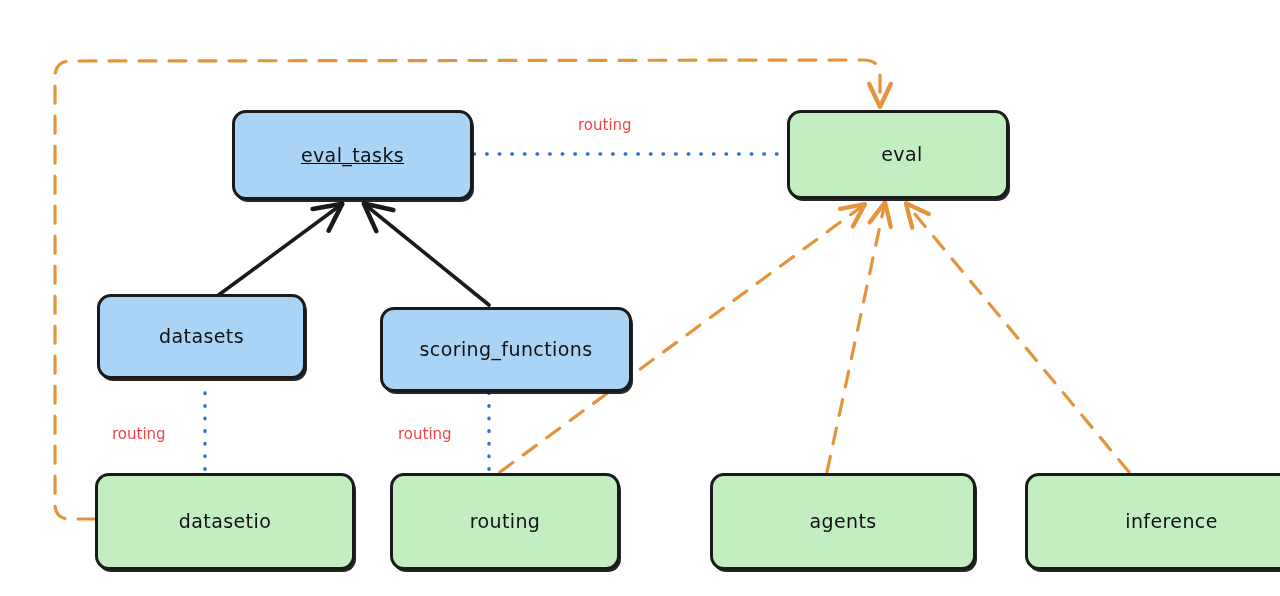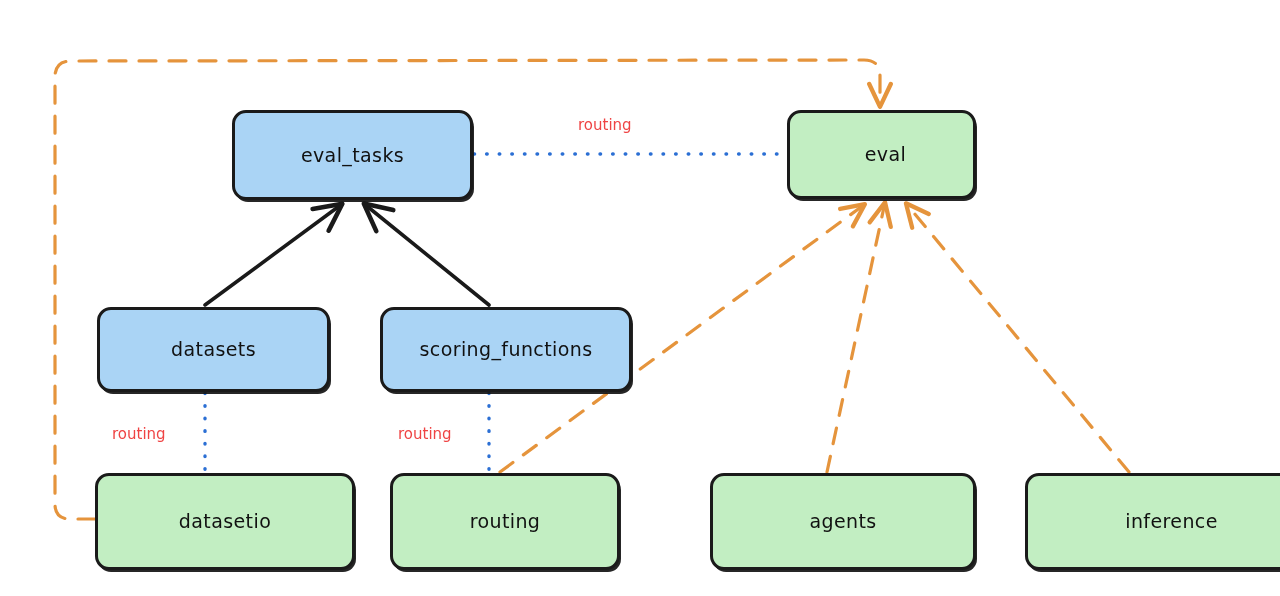--- a/index.html
+++ b/index.html
@@ -87,29 +87,29 @@
 
     <path d="M 489 305 L 368 207" fill="none" stroke="#1a1a1a" stroke-width="3.6" stroke-linecap="round" marker-end="url(#arrow-black)"></path>
 
     <path d="M 474 154 L 786 154" fill="none" stroke="#2b6fd4" stroke-width="3.4" stroke-linecap="round" stroke-dasharray="0.6 12"></path>
 
     <path d="M 205 393 L 205 472" fill="none" stroke="#2b6fd4" stroke-width="3.4" stroke-linecap="round" stroke-dasharray="0.6 12"></path>
 
     <path d="M 489 393 L 489 472" fill="none" stroke="#2b6fd4" stroke-width="3.4" stroke-linecap="round" stroke-dasharray="0.6 12"></path>
   </svg>
 
-  <div class="node api" style="left:232px; top:110px; width:241px; height:90px;">
+  <div class="node api" style="left:232px; top:110px; width:241px; height:90px;text-decoration:underline;">
     <span class="node-label">eval_tasks</span>
   </div>
 
-  <div class="node provider" style="left:787px; top:110px; width:189px; height:89px;padding-left:8px;">
+  <div class="node provider" style="left:787px; top:110px; width:222px; height:89px;padding-left:8px;">
     <span class="node-label">eval</span>
   </div>
 
-  <div class="node api" style="left:97px; top:307px; width:233px; height:85px;">
+  <div class="node api" style="left:97px; top:294px; width:209px; height:85px;">
     <span class="node-label">datasets</span>
   </div>
 
   <div class="node api" style="left:380px; top:307px; width:252px; height:85px;">
     <span class="node-label">scoring_functions</span>
   </div>
 
   <div class="node provider" style="left:95px; top:473px; width:260px; height:97px;">
     <span class="node-label">datasetio</span>
   </div>

